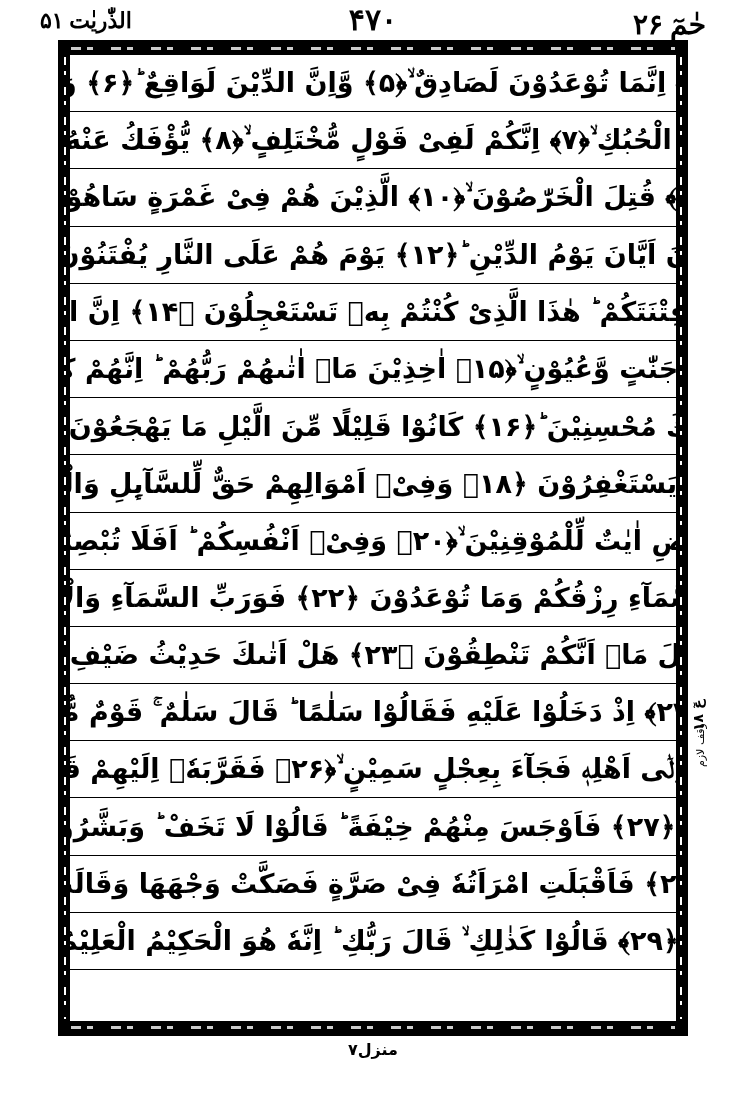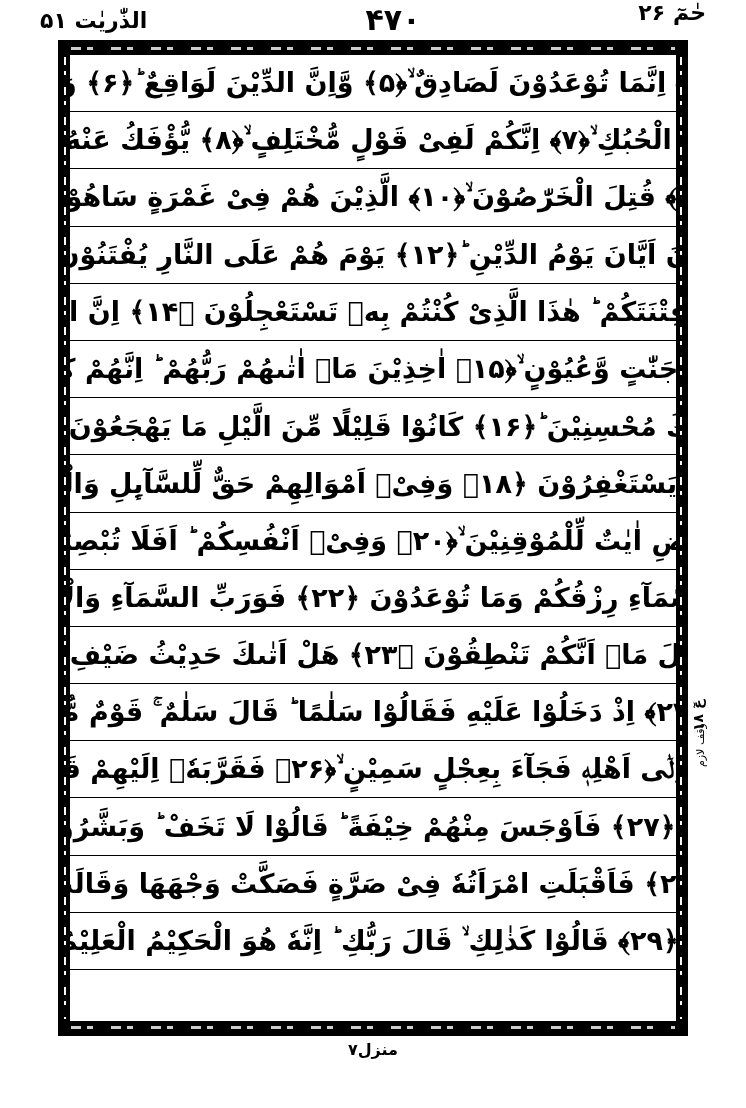--- a/index.html
+++ b/index.html
@@ -1,21 +1,21 @@
 <!DOCTYPE html>
 <html><head>
 <meta charset="utf-8">
 <style>
   html, body { margin: 0; padding: 0; background: #ffffff; }
   body { width: 746px; height: 1108px; position: relative; overflow: hidden;
          font-family: "DejaVu Sans", sans-serif; color: #000; }
-  .header { position: absolute; left: 0; top: 0; width: 746px; height: 44px; }
+  .header { position: absolute; left: 0; top: 0; width: 746px; height: 44px; font-family: Liberation Serif, serif; }
   .hdr-left { position: absolute; left: 40px; top: 8px; font-size: 22px; font-weight: bold; direction: rtl; }
-  .hdr-center { position: absolute; left: 340px; top: 2px; width: 66px; text-align: center; font-size: 30px; font-weight: bold; direction: rtl; margin-left: 20px; }
-  .hdr-right { position: absolute; right: 40px; top: 0; font-size: 22px; font-weight: bold; direction: rtl; }
+  .hdr-center { position: absolute; left: 340px; top: 2px; width: 66px; text-align: center; font-size: 30px; font-weight: bold; direction: rtl; }
+  .hdr-right { position: absolute; right: 40px; top: 8px; font-size: 28px; font-weight: bold; direction: rtl; }
 
   .frame { position: absolute; left: 58px; top: 40px; width: 630px; height: 996px;
            border: 3px solid #000; box-sizing: border-box; background: #fff; }
   .frame-orn-top, .frame-orn-bottom { position: absolute; left: 0; right: 0; height: 11px; background: #000; }
   .frame-orn-top { top: 0; }
   .frame-orn-bottom { bottom: 0; }
   .frame-orn-top::after, .frame-orn-bottom::after { content: ""; position: absolute; left: 10px; right: 10px; top: 4px; height: 3px;
      background: repeating-linear-gradient(90deg, #fff 0 10px, #000 10px 16px, #fff 16px 22px, #000 22px 40px); opacity: .8; }
   .frame-orn-left, .frame-orn-right { position: absolute; top: 0; bottom: 0; width: 8px; background: #000; }
   .frame-orn-left { left: 0; }

